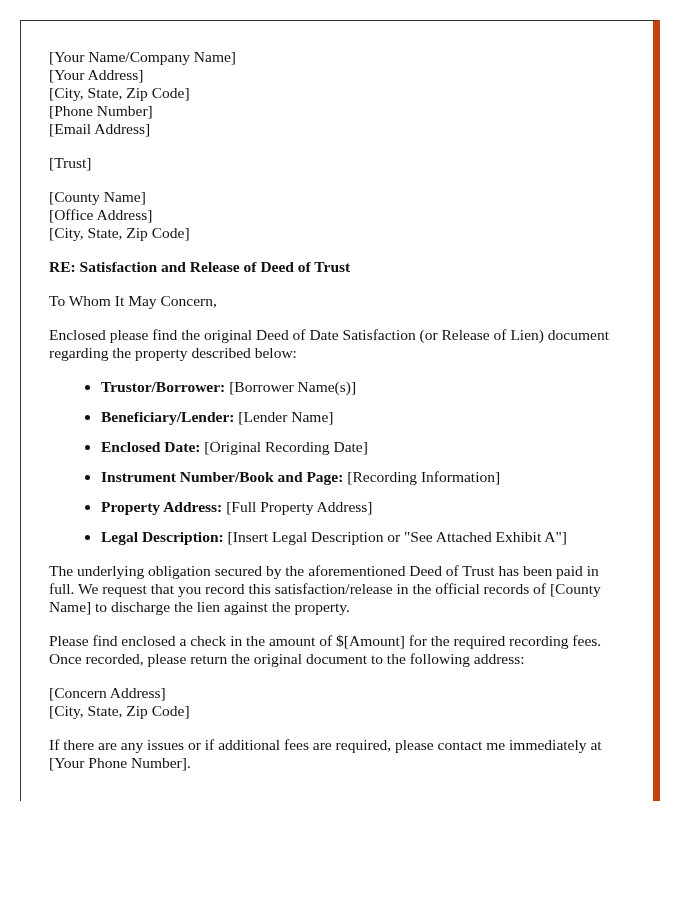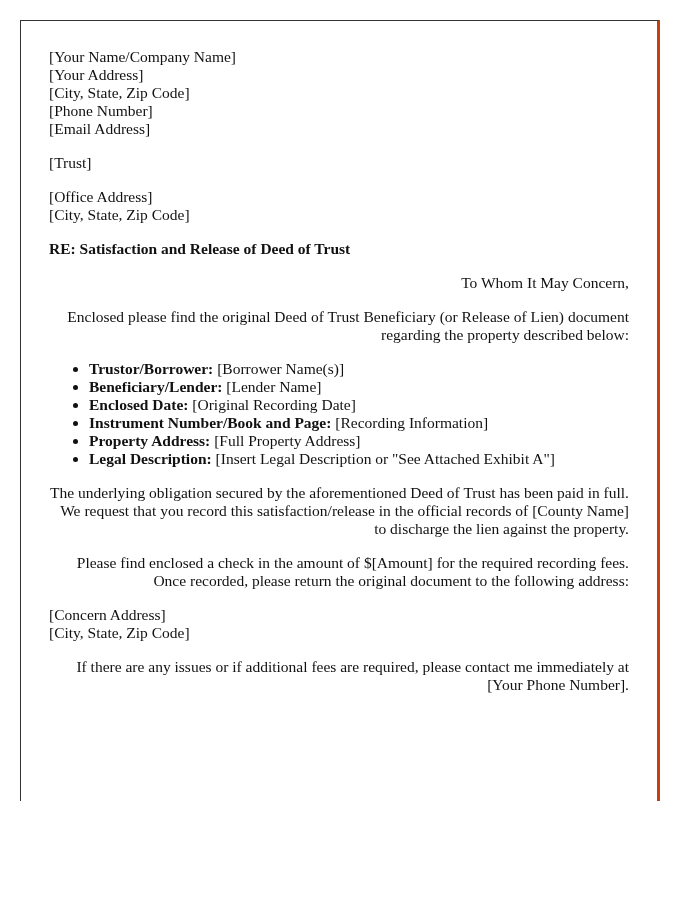--- a/index.html
+++ b/index.html
@@ -2,65 +2,66 @@
 <html><head>
 <meta charset="utf-8">
 <style>
   html, body { margin: 0; padding: 0; background: #ffffff; }
   body { width: 700px; height: 900px; position: relative; overflow: hidden; }
   .page {
     position: absolute;
     left: 20px; top: 20px;
     width: 640px; height: 781px;
     border-left: 1px solid #333;
-    border-right: 3px solid #c2410c;
+    border-right: 7px solid #c2410c;
     border-top: 1px solid #333;
     box-sizing: border-box;
     padding: 27px 28px 0 28px;
     font-family: "Liberation Serif", "DejaVu Serif", serif;
     font-size: 15.5px;
     line-height: 18px;
     color: #111;
     overflow: hidden;
   }
   .block { margin: 0 0 16px 0; }
   .line { display: block; white-space: nowrap; }
   .re { font-weight: bold; margin: 8px 0 16px 0; }
-  p { margin: 0 0 16px 0; text-align: right; }
+  p { margin: 0 0 16px 0; }
   ul { margin: 0 0 16px 0; padding-left: 40px; }
-  ul li { margin: 0; }
+  ul li { margin: 12px; }
   ul li b { font-weight: bold; }
 </style>
 </head>
 <body>
 
 <div class="page">
 
   <div class="block">
     <span class="line">[Your Name/Company Name]</span>
     <span class="line">[Your Address]</span>
     <span class="line">[City, State, Zip Code]</span>
     <span class="line">[Phone Number]</span>
     <span class="line">[Email Address]</span>
   </div>
 
   <div class="block">
     <span class="line">[Trust]</span>
   </div>
 
   <div class="block">
+    <span class="line">[County Name]</span>
     <span class="line">[Office Address]</span>
     <span class="line">[City, State, Zip Code]</span>
   </div>
 
   <div class="re">RE: Satisfaction and Release of Deed of Trust</div>
 
   <p>To Whom It May Concern,</p>
 
-  <p>Enclosed please find the original Deed of Trust Beneficiary (or Release of Lien) document regarding the property described below:</p>
+  <p>Enclosed please find the original Deed of Date Satisfaction (or Release of Lien) document regarding the property described below:</p>
 
   <ul>
     <li><b>Trustor/Borrower:</b><span> [Borrower Name(s)]</span></li>
     <li><b>Beneficiary/Lender:</b><span> [Lender Name]</span></li>
     <li><b>Enclosed Date:</b><span> [Original Recording Date]</span></li>
     <li><b>Instrument Number/Book and Page:</b><span> [Recording Information]</span></li>
     <li><b>Property Address:</b><span> [Full Property Address]</span></li>
     <li><b>Legal Description:</b><span> [Insert Legal Description or "See Attached Exhibit A"]</span></li>
   </ul>
 

